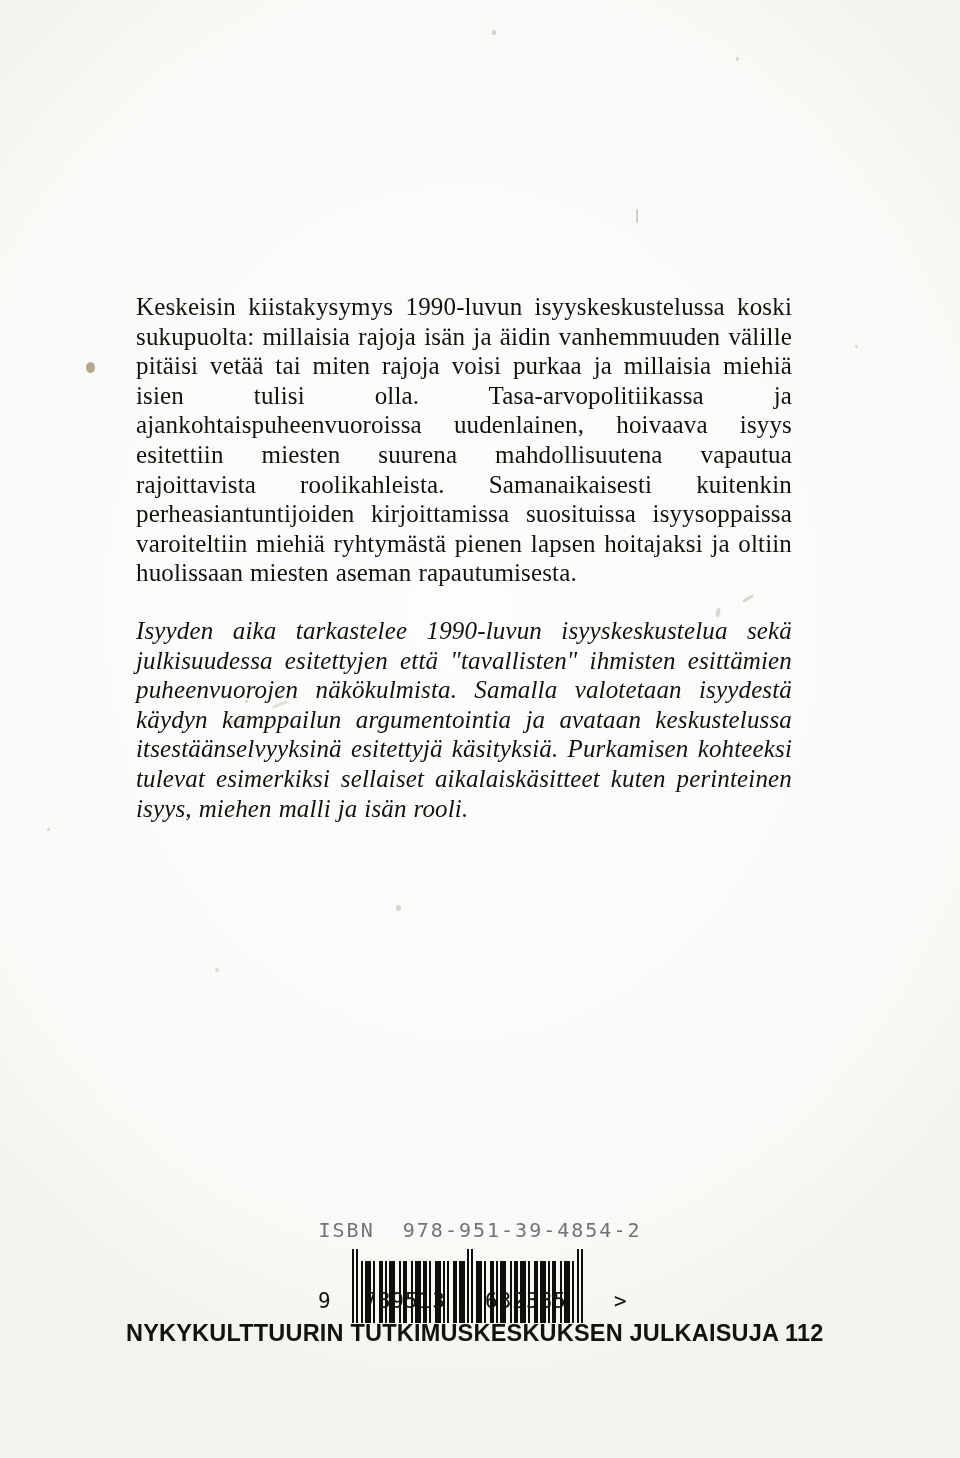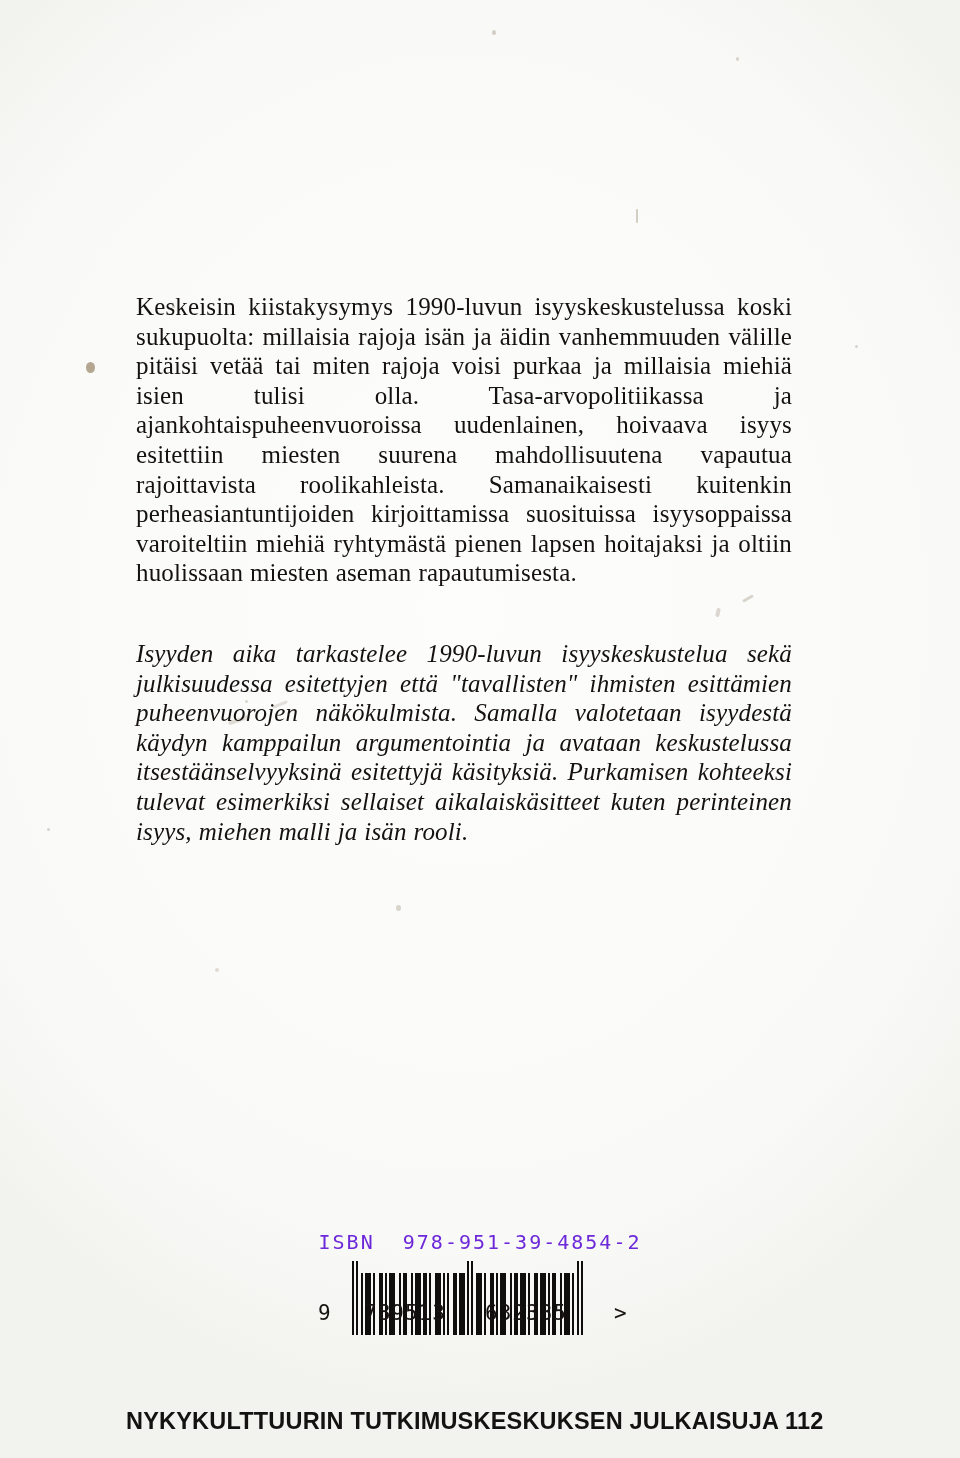--- a/index.html
+++ b/index.html
@@ -60,41 +60,40 @@
     font-size: 25px;
     line-height: 29.6px;
     letter-spacing: .15px;
     word-spacing: .5px;
     text-rendering: optimizeLegibility;
   }
   .para + .para { margin-top: 22px; font-style: italic; }
 
   .para.lead       { font-size: 24.2px; line-height: 29.4px; text-align: left; }
   .para.p-2        { margin-top: 26px; }
-  .para.p-3        { margin-top: 51px; }
+  .para.p-3        { margin-top: 28px; }
   .para.p-4        { margin-top: 34px; }
   .para.p-4        { text-align: justify; }
 
   
   .isbn-block {
     position: absolute;
     left: 0;
     right: 0;
     top: 1218px;
     display: flex;
     flex-direction: column;
     align-items: center;
   }
   .isbn-text {
     font-family: "DejaVu Sans Mono", "Liberation Mono", monospace;
     font-size: 20px;
     letter-spacing: 2.0px;
-    color: #6d28d9;
+    color: #737373;
     white-space: pre;
-    margin-top: 12px;
   }
   .barcode-wrap {
     margin-top: 7px;
     position: relative;
     width: 256px;
     display: flex;
     flex-direction: column;
     align-items: center;
   }
   .bars {
@@ -120,21 +119,21 @@
     position: relative;
   }
   .hri .lead-digit  { position: absolute; left: -34px; bottom: 0; }
   .hri .left-group  { position: absolute; left: 12px;  bottom: 0; }
   .hri .right-group { position: absolute; left: 133px; bottom: 0; }
   .hri .term        { position: absolute; left: 262px; bottom: 0; }
 
   .footer-strip {
     position: absolute;
     left: 126px;
-    top: 1408px;
+    top: 1320px;
     width: 720px;
     font-family: "Liberation Sans", "DejaVu Sans", sans-serif;
     font-weight: bold;
     font-size: 23.5px;
     letter-spacing: .2px;
     color: #131210;
     white-space: nowrap;
   }
 </style>
 </head>

